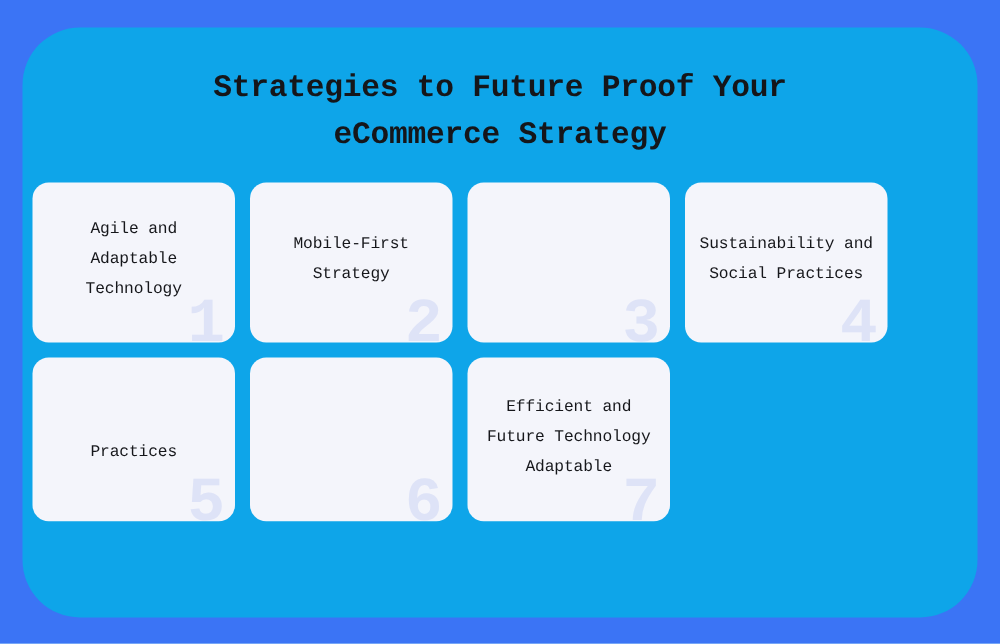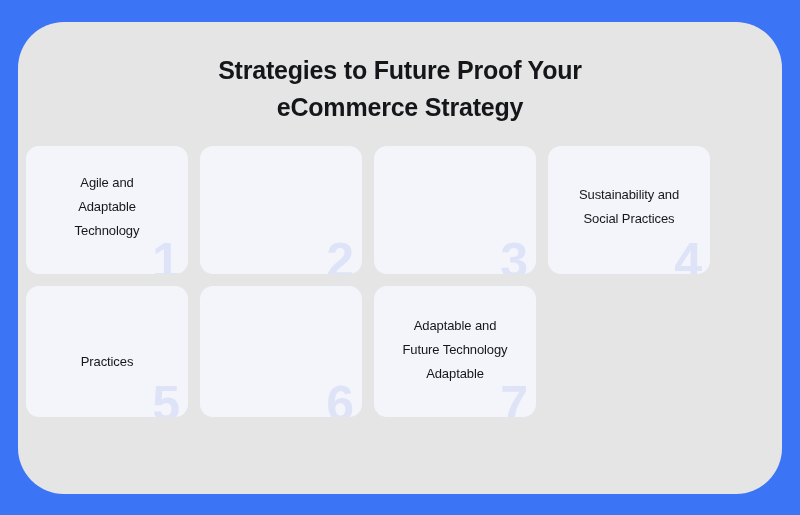--- a/index.html
+++ b/index.html
@@ -20,23 +20,24 @@
     background: #3b74f5;
     box-sizing: border-box;
   }
 
   #panel {
     position: absolute;
     left: 18px;
     top: 22px;
     width: 764px;
     height: 472px;
-    background: #e5e5e5;
+    background: #0ea5e9;
     border-radius: 46px;
     box-sizing: border-box;
+    font-family: Liberation Mono, monospace;
   }
 
   #title {
     position: absolute;
     left: 0;
     top: 30px;
     width: 764px;
     text-align: center;
     font-size: 25px;
     font-weight: bold;
@@ -116,20 +117,24 @@
       <div class="card row1">
         <div class="card-label">
           <span class="tline">Agile and</span><br>
           <span class="tline">Adaptable</span><br>
           <span class="tline">Technology</span>
         </div>
         <div class="card-number">1</div>
       </div>
 
       <div class="card row1">
+        <div class="card-label">
+          <span class="tline">Mobile-First</span><br>
+          <span class="tline">Strategy</span>
+        </div>
         <div class="card-number">2</div>
       </div>
 
       <div class="card row1">
         <div class="card-number">3</div>
       </div>
 
       <div class="card row1">
         <div class="card-label">
           <span class="tline">Sustainability and</span><br>
@@ -145,21 +150,21 @@
         </div>
         <div class="card-number">5</div>
       </div>
 
       <div class="card row2">
         <div class="card-number">6</div>
       </div>
 
       <div class="card row2">
         <div class="card-label">
-          <span class="tline">Adaptable and</span><br>
+          <span class="tline">Efficient and</span><br>
           <span class="tline">Future Technology</span><br>
           <span class="tline">Adaptable</span>
         </div>
         <div class="card-number">7</div>
       </div>
 
 
     </div>
   </div>
 </div>

